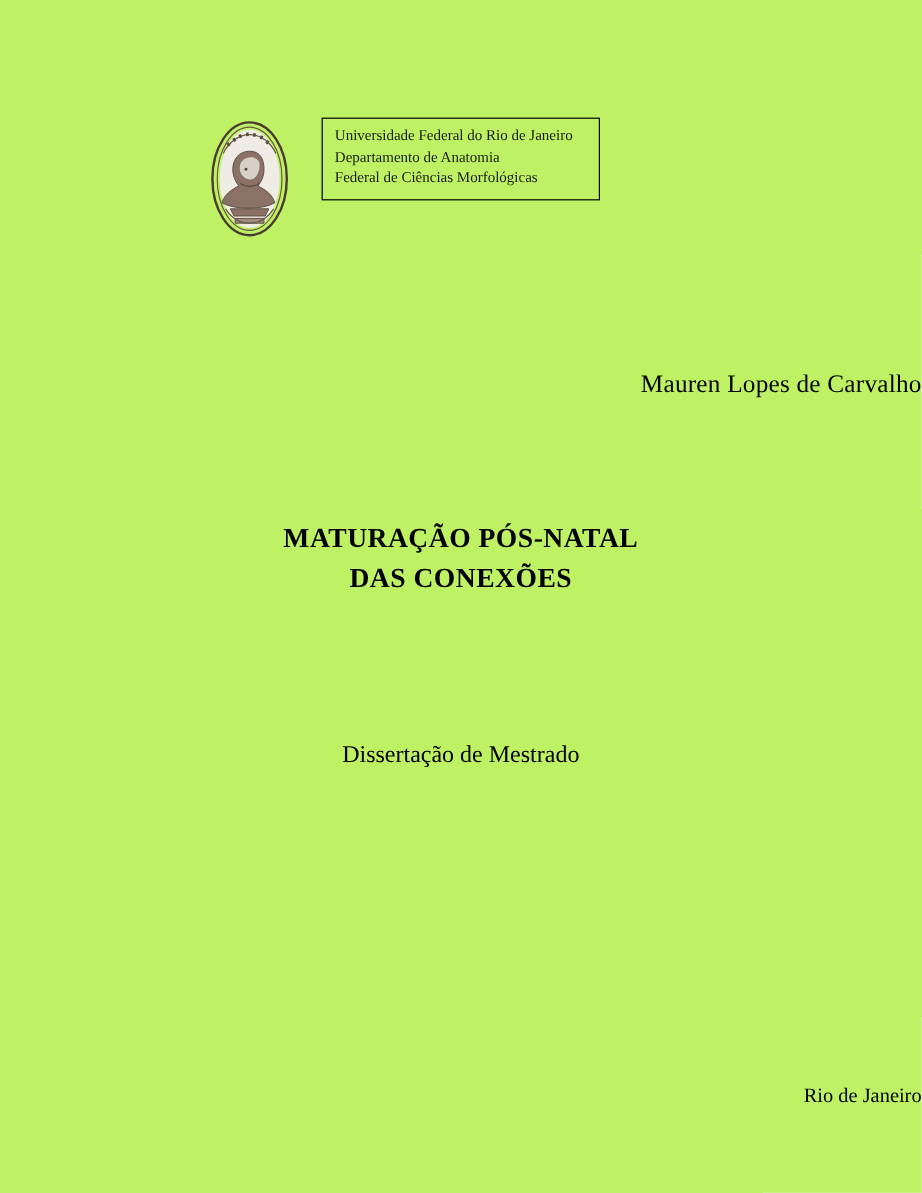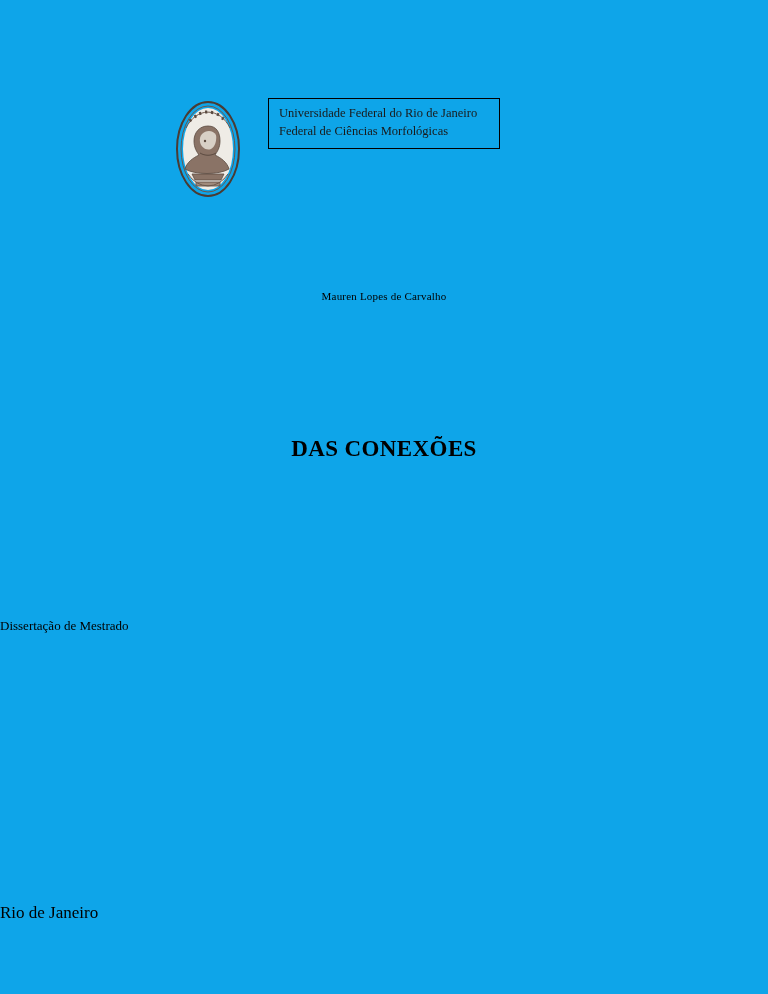--- a/index.html
+++ b/index.html
@@ -13,21 +13,21 @@
     font-family: "Liberation Serif", serif;
     color: #000000;
     position: relative;
     overflow: hidden;
   }
 
   .page {
     position: relative;
     width: 768px;
     height: 994px;
-    background: #0ea5e9;
+    background: #bef264;
   }
 
   
   .header {
     position: absolute;
     left: 172px;
     top: 98px;
     display: flex;
     align-items: flex-start;
   }
@@ -54,23 +54,23 @@
     line-height: 17.5px;
     white-space: nowrap;
     color: #1a1a1a;
   }
 
   
   .author {
     position: absolute;
     left: 0;
     right: 0;
-    top: 290px;
-    text-align: center;
-    font-size: 11px;
+    top: 308px;
+    text-align: right;
+    font-size: 21px;
     letter-spacing: 0.2px;
   }
 
   
   .title {
     position: absolute;
     left: 0;
     right: 0;
     top: 432px;
     text-align: center;
@@ -80,31 +80,32 @@
     letter-spacing: 0.4px;
   }
   .title .tline { display: block; }
 
   
   .worktype {
     position: absolute;
     left: 0;
     right: 0;
     top: 618px;
-    font-size: 13px;
+    text-align: center;
+    font-size: 20px;
     font-family: Liberation Serif, serif;
   }
 
   
   .footer {
     position: absolute;
     left: 0;
     right: 0;
     bottom: 68px;
-    text-align: left;
+    text-align: right;
     font-size: 17px;
     line-height: 26px;
     margin-top: 24px;
   }
   .footer div { display: block; }
 </style>
 </head>
 <body>
 
 <div class="page">
@@ -143,28 +144,30 @@
 
         <path d="M20 76 h32 l-3 6 h-26 z" fill="#8a7366" stroke="#5b4a40" stroke-width="0.8"></path>
         <path d="M24 84 h24 v4 h-24 z" fill="#a08b7d" stroke="#5b4a40" stroke-width="0.8"></path>
 
         <path d="M16 76 A 26 33 0 0 0 56 76" fill="none" stroke="#6b574c" stroke-width="1"></path>
       </svg>
     </div>
 
     <div class="inst-box">
       <div class="inst-line">Universidade Federal do Rio de Janeiro</div>
+      <div class="inst-line">Departamento de Anatomia</div>
       <div class="inst-line">Federal de Ciências Morfológicas</div>
     </div>
 
   </div>
 
   <div class="author">Mauren Lopes de Carvalho</div>
 
   <div class="title">
+    <span class="tline">MATURAÇÃO PÓS-NATAL</span>
     <span class="tline">DAS CONEXÕES</span>
   </div>
 
   <div class="worktype">Dissertação de Mestrado</div>
 
   <div class="footer">
     <div>Rio de Janeiro</div>
   </div>
 
 </div>

